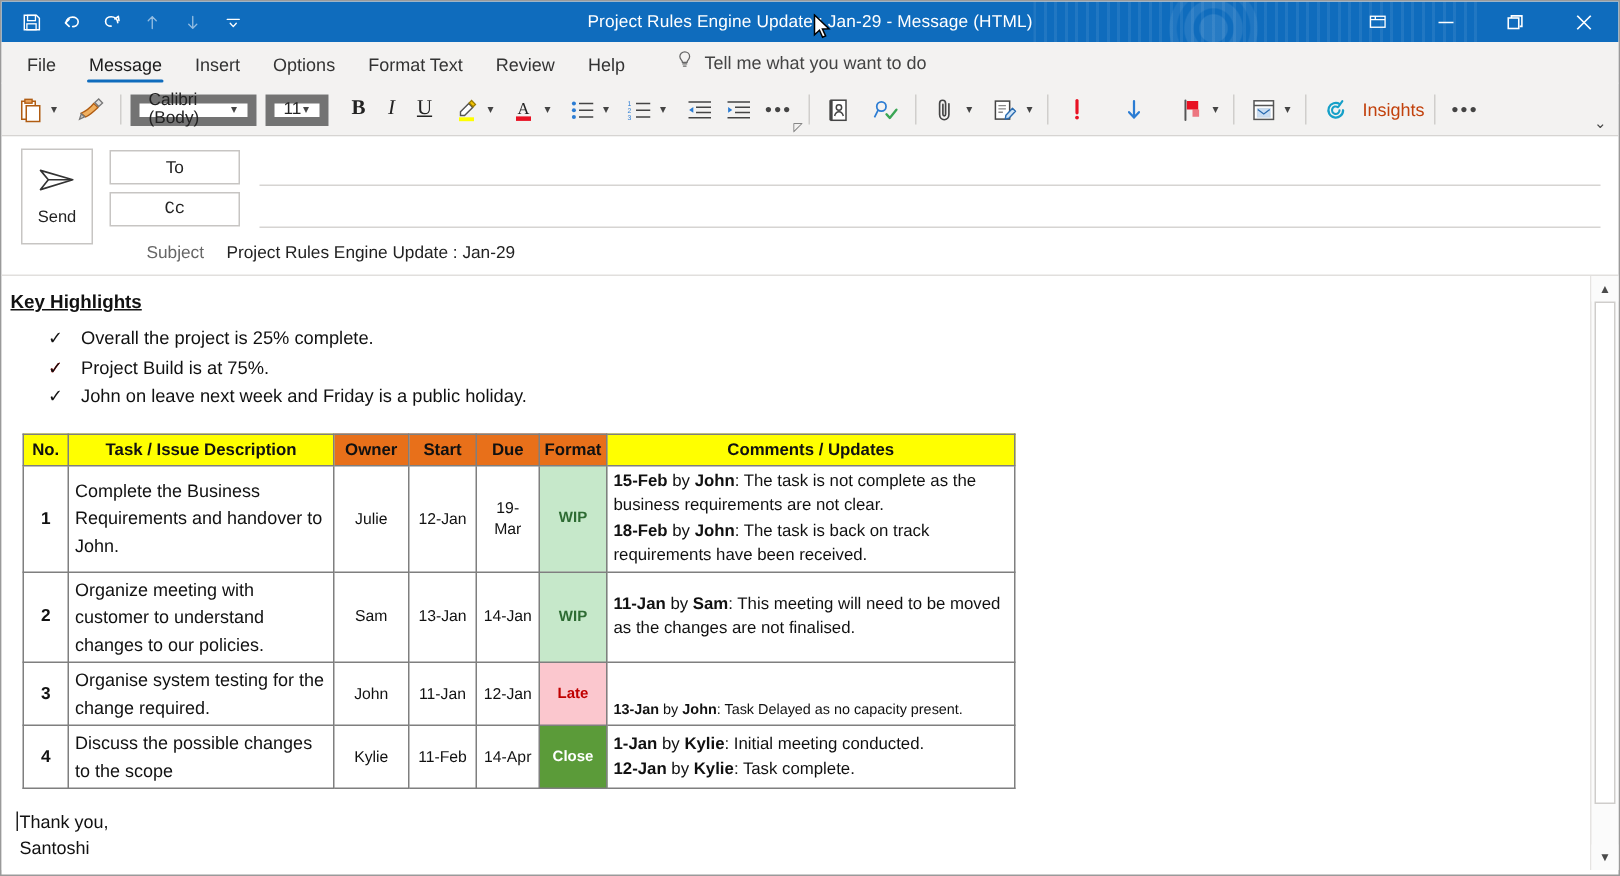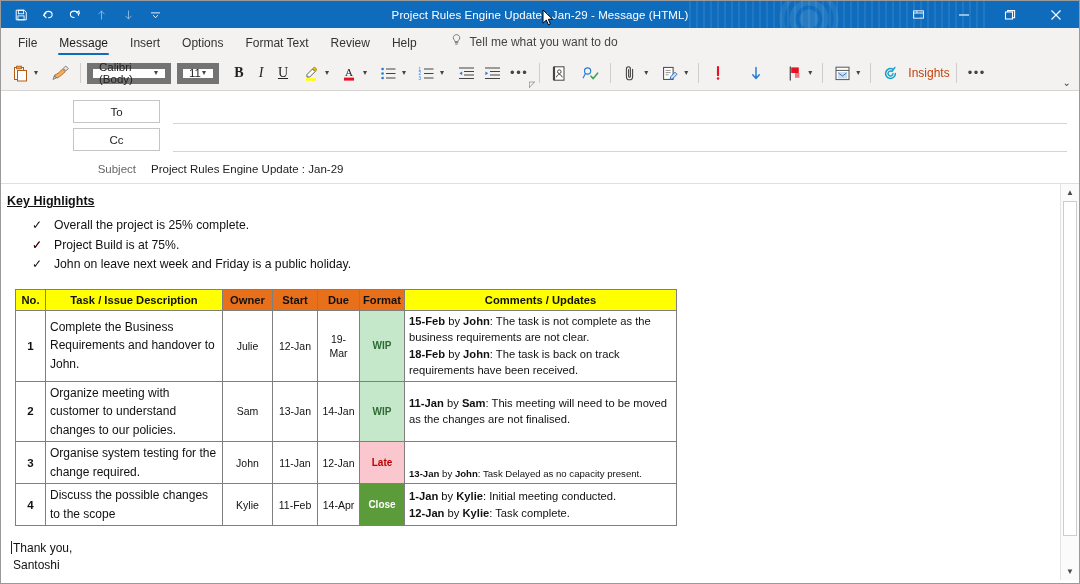--- a/index.html
+++ b/index.html
@@ -408,26 +408,35 @@
     </div>
 
     <div class="sep"></div>
 
     <div class="dots">•••</div>
 
     <div class="ribbon-collapse">⌄</div>
   </div>
 
   <div class="compose">
+    <div class="send-btn">
+      <span>
+        <svg width="26" height="18" viewBox="0 0 26 18">
+            <path d="M2 2.6 23.5 8.8 2 15.4l5.2-6.6z" fill="none" stroke="#333" stroke-width="1.1" stroke-linejoin="round"></path>
+            <path d="M7.2 8.8H23" stroke="#333" stroke-width="1.1"></path>
+          </svg>
+      </span>
+      <span class="send-lbl">Send</span>
+    </div>
 
     <div class="fieldrow">
       <div class="fieldbtn">To</div>
       <div class="fieldline"></div>
     </div>
-    <div class="fieldrow" style="margin-top:3px;">
+    <div class="fieldrow" style="margin-top:3px;font-family:Liberation Mono, monospace;">
       <div class="fieldbtn">Cc</div>
       <div class="fieldline"></div>
     </div>
     <div class="subjrow" style="margin-top:4px;">
       <div class="subj-lbl">Subject</div>
       <div class="subj-val">Project Rules Engine Update : Jan-29</div>
     </div>
   </div>
 
   <div class="bodywrap">

